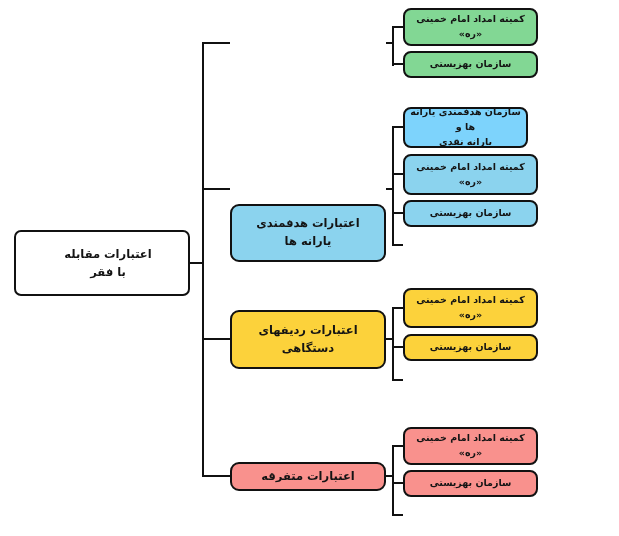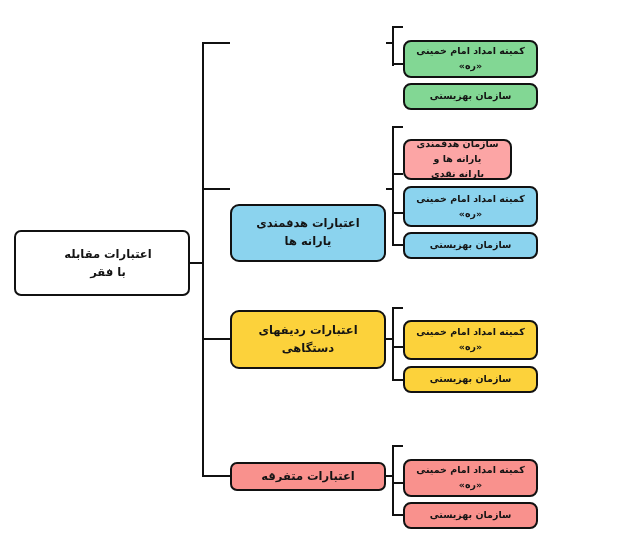--- a/index.html
+++ b/index.html
@@ -20,21 +20,21 @@
     justify-content: center;
     text-align: center;
     direction: rtl;
     white-space: pre-line;
     font-weight: bold;
     color: #141414;
     z-index: 2;
   }
   .root   { border-radius: 7px;  font-size: 11.5px; line-height: 1.6; background: #ffffff; }
   .branch { border-radius: 9px;  font-size: 11.5px; line-height: 1.55; }
-  .child  { border-radius: 8px;  font-size: 9.5px;  line-height: 1.55; padding: 1px 4px; margin-top: 32px; }
+  .child  { border-radius: 8px;  font-size: 9.5px;  line-height: 1.55; padding: 1px 4px; }
   .line {
     position: absolute;
     background: #111111;
     z-index: 1;
   }
 </style>
 </head>
 <body>
 
 <div class="canvas">
@@ -73,27 +73,27 @@
   <div class="node root" style="left:14px; top:230px; width:176px; height:66px;padding-left:12px;">اعتبارات مقابله
 با فقر</div>
 
 
   <div class="node branch" style="left: 230px; top: 160px; width: 156px; height: 58px; background-color: rgb(139, 211, 238); margin-top: 44px;">اعتبارات هدفمندی
 یارانه ها</div>
 
   <div class="node branch" style="left: 230px; top: 310px; width: 156px; height: 59px; background-color: rgb(252, 210, 59);">اعتبارات ردیفهای
 دستگاهی</div>
 
-  <div class="node branch" style="left: 230px; top: 462px; width: 156px; height: 29px; background-color: rgb(249, 145, 141); border-radius: 7px;">اعتبارات متفرقه</div>
+  <div class="node branch" style="left: 230px; top: 462px; width: 156px; height: 29px; background-color: rgb(249, 145, 141);">اعتبارات متفرقه</div>
 
   <div class="node child" style="left: 403px; top: 8px; width: 135px; height: 38px; background-color: rgb(130, 215, 148);">کمیته امداد امام خمینی
 «ره»</div>
   <div class="node child" style="left: 403px; top: 51px; width: 135px; height: 27px; background-color: rgb(130, 215, 148);">سازمان بهزیستی</div>
 
-  <div class="node child" style="left: 403px; top: 107px; width: 109px; height: 41px; background-color: #fca5a5;">سازمان هدفمندی یارانه ها و
+  <div class="node child" style="left: 403px; top: 107px; width: 125px; height: 41px; background-color: #7dd3fc;">سازمان هدفمندی یارانه ها و
 یارانه نقدی</div>
   <div class="node child" style="left: 403px; top: 154px; width: 135px; height: 41px; background-color: rgb(139, 211, 238);">کمیته امداد امام خمینی
 «ره»</div>
   <div class="node child" style="left: 403px; top: 200px; width: 135px; height: 27px; background-color: rgb(139, 211, 238);">سازمان بهزیستی</div>
 
   <div class="node child" style="left: 403px; top: 288px; width: 135px; height: 40px; background-color: rgb(252, 210, 59);">کمیته امداد امام خمینی
 «ره»</div>
   <div class="node child" style="left: 403px; top: 334px; width: 135px; height: 27px; background-color: rgb(252, 210, 59);">سازمان بهزیستی</div>
 
   <div class="node child" style="left: 403px; top: 427px; width: 135px; height: 38px; background-color: rgb(249, 145, 141);">کمیته امداد امام خمینی

